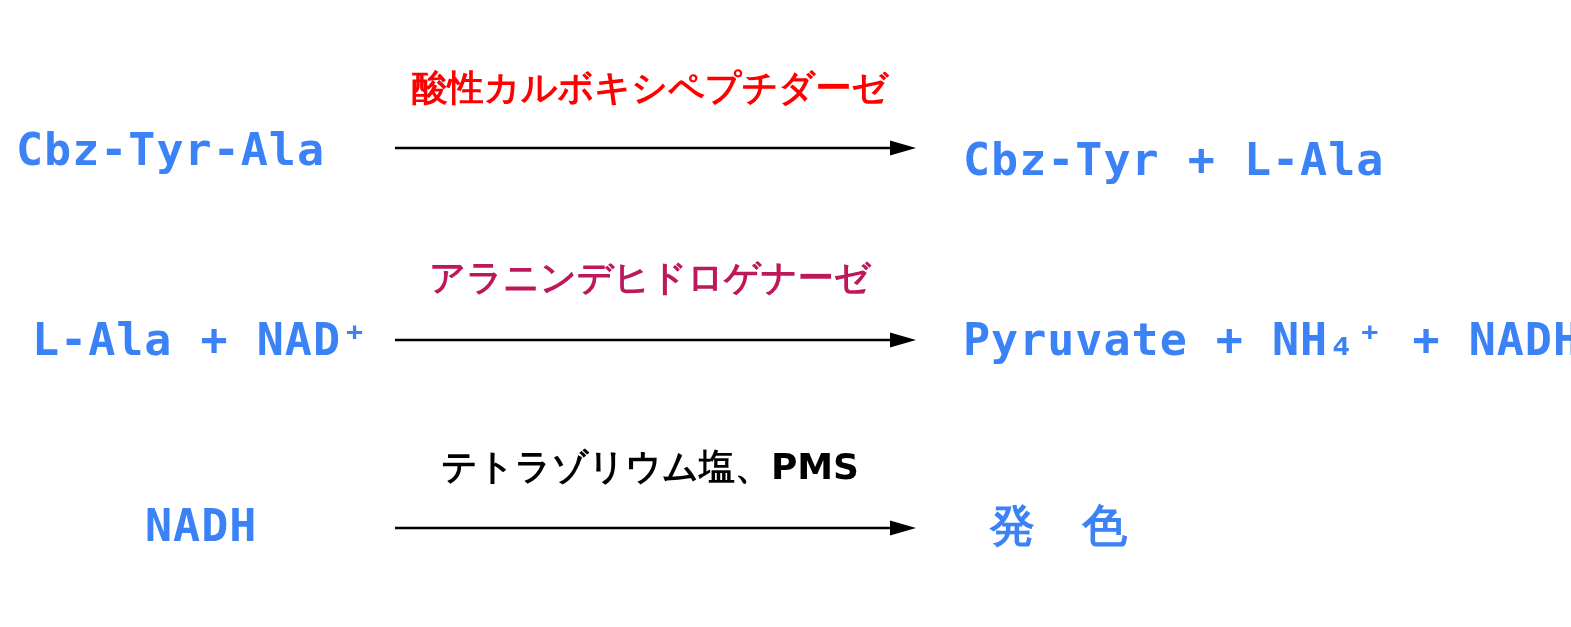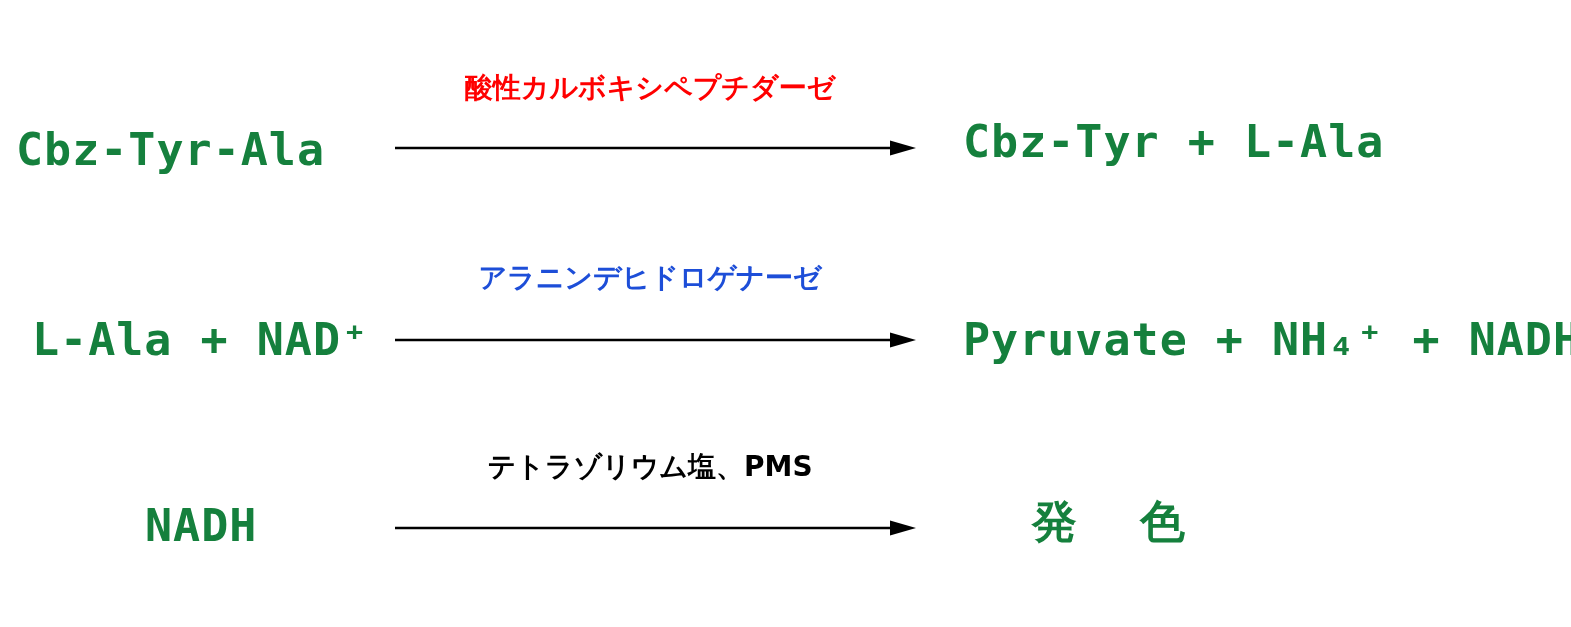--- a/index.html
+++ b/index.html
@@ -15,50 +15,49 @@
     overflow: hidden;
     font-family: "DejaVu Sans", "Liberation Sans", sans-serif;
   }
   .chem-text {
     position: absolute;
     font-family: "DejaVu Sans Mono", "Liberation Mono", monospace;
     font-weight: bold;
     font-size: 45px;
     line-height: 56px;
     letter-spacing: 1px;
-    color: #15803d;
+    color: #3b82f6;
     white-space: nowrap;
   }
   .enzyme-label {
     position: absolute;
     left: 340px;
     width: 620px;
     text-align: center;
     font-family: "DejaVu Sans", "Liberation Sans", sans-serif;
     font-weight: bold;
-    font-size: 28px;
+    font-size: 36px;
     line-height: 40px;
     color: #000000;
     white-space: nowrap;
   }
   .arrow {
     position: absolute;
     left: 393px;
   }
   .product-colored {
     letter-spacing: 18px;
-    font-family: Liberation Mono, monospace;
-    margin-left: 42px;
+    font-family: Liberation Serif, serif;
   }
 
   
   .r1-substrate { left: 16px;  top: 122px; }
   .r1-enzyme    { top: 68px; }
   .r1-arrow     { top: 136px; }
-  .r1-product   { left: 963px; top: 114px; }
+  .r1-product   { left: 963px; top: 132px; }
 
   
   .r2-substrate { left: 32px;  top: 312px; }
   .r2-enzyme    { top: 258px; }
   .r2-arrow     { top: 328px; }
   .r2-product   { left: 963px; top: 312px; }
 
   
   .r3-substrate { left: 145px; top: 498px; }
   .r3-enzyme    { top: 447px; }
@@ -75,21 +74,21 @@
     <div class="enzyme-label r1-enzyme" style="color: rgb(255, 0, 0);">酸性カルボキシペプチダーゼ</div>
     <svg class="arrow r1-arrow" width="524" height="24" viewBox="0 0 524 24">
       <line x1="2" y1="12" x2="500" y2="12" stroke="#000000" stroke-width="2.6"></line>
       <path d="M523 12 L497 4.5 L497 19.5 Z" fill="#000000"></path>
     </svg>
     <div class="chem-text r1-product">Cbz-Tyr + L-Ala</div>
   </div>
 
   <div class="reaction-row">
     <div class="chem-text r2-substrate">L-Ala + NAD⁺</div>
-    <div class="enzyme-label r2-enzyme" style="color: #1d4ed8;">アラニンデヒドロゲナーゼ</div>
+    <div class="enzyme-label r2-enzyme" style="color: #be185d;">アラニンデヒドロゲナーゼ</div>
     <svg class="arrow r2-arrow" width="524" height="24" viewBox="0 0 524 24">
       <line x1="2" y1="12" x2="500" y2="12" stroke="#000000" stroke-width="2.6"></line>
       <path d="M523 12 L497 4.5 L497 19.5 Z" fill="#000000"></path>
     </svg>
     <div class="chem-text r2-product">Pyruvate + NH₄⁺ + NADH</div>
   </div>
 
   <div class="reaction-row">
     <div class="chem-text r3-substrate">NADH</div>
     <div class="enzyme-label r3-enzyme" style="color: rgb(0, 0, 0);">テトラゾリウム塩、PMS</div>

